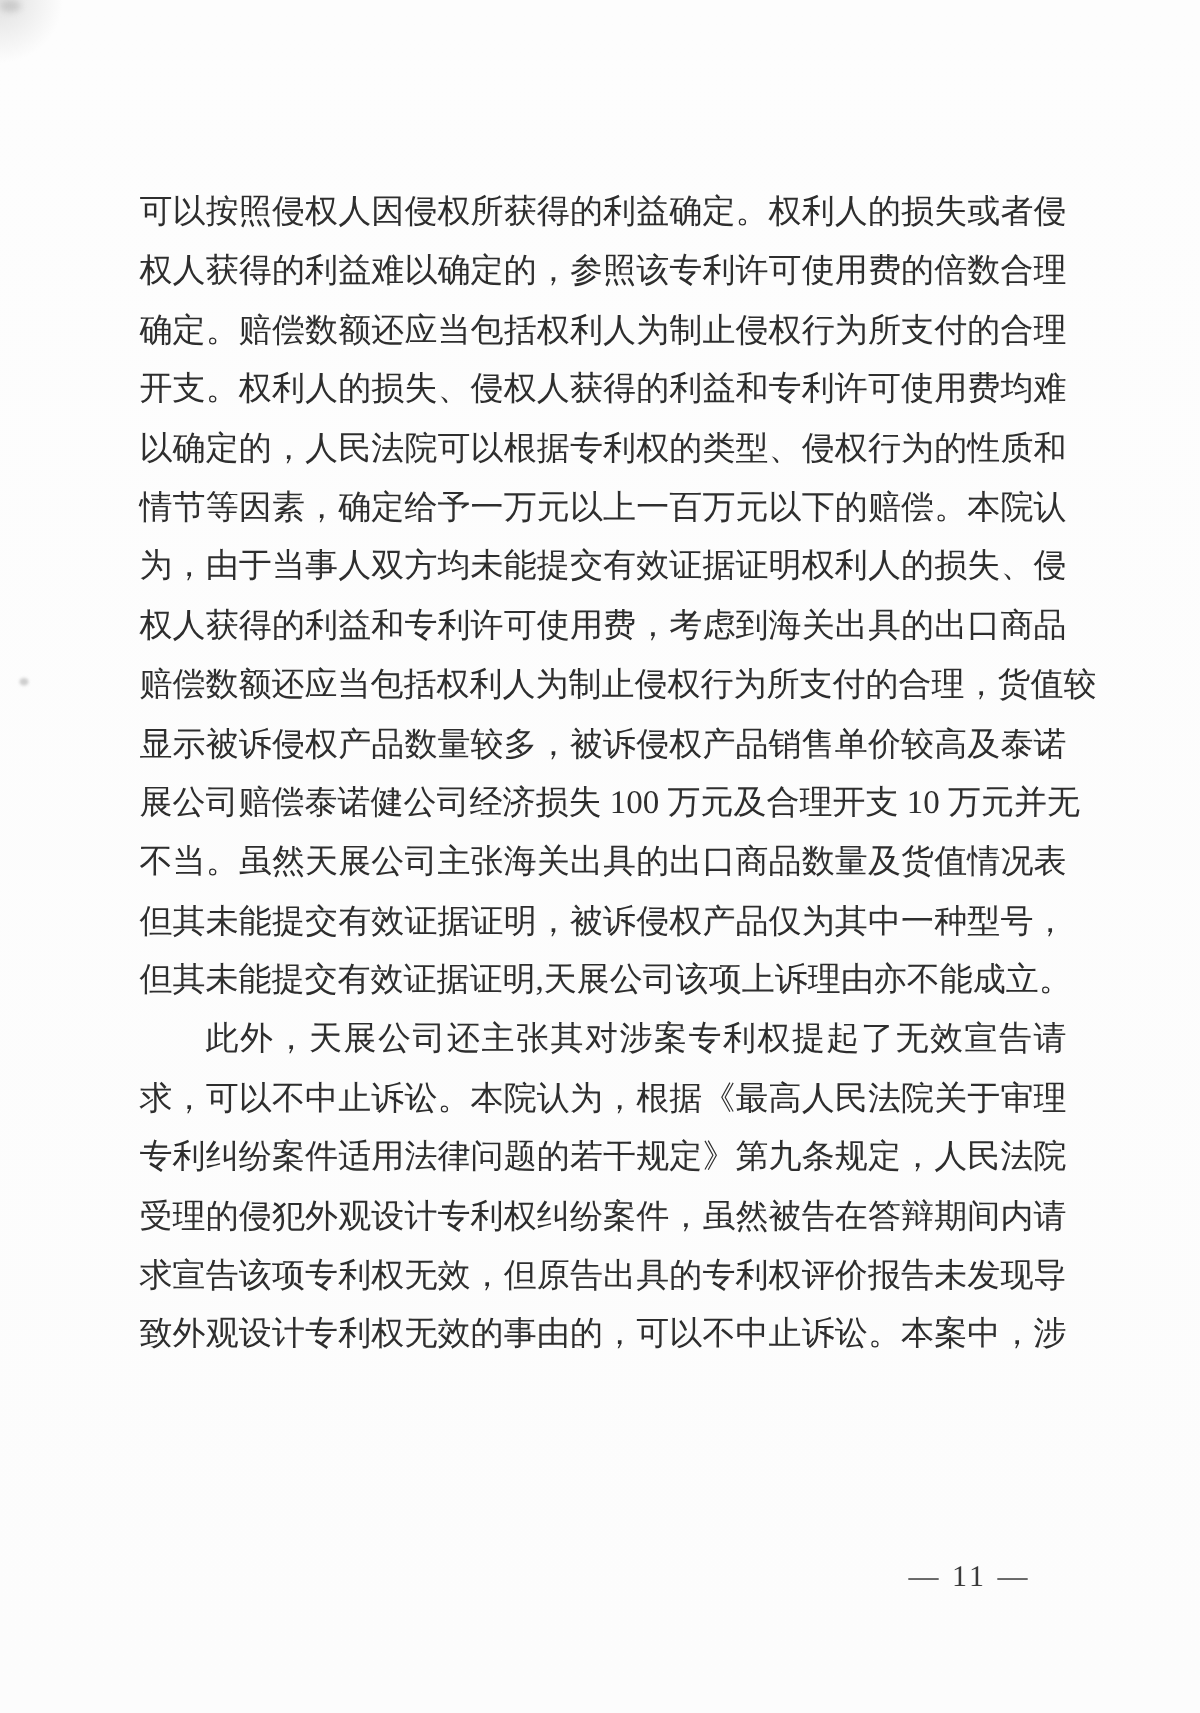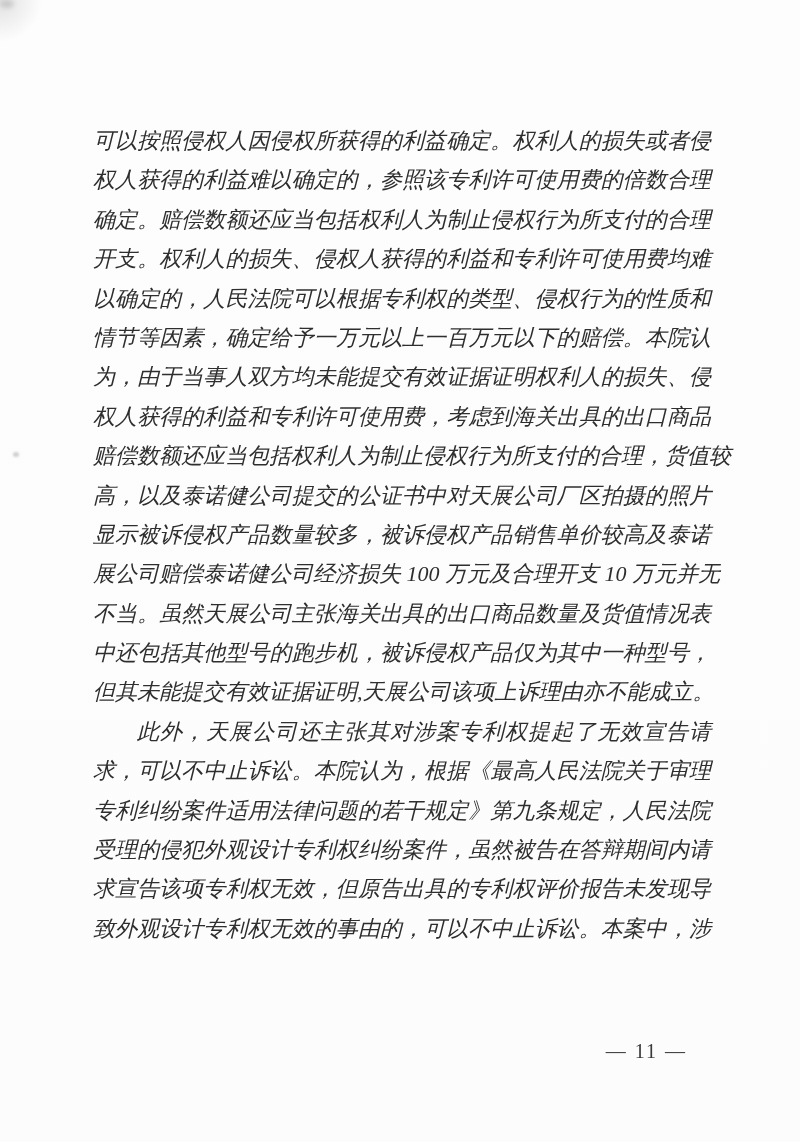--- a/index.html
+++ b/index.html
@@ -24,21 +24,20 @@
   }
   .line {
     height: 39.4px;
     line-height: 39.4px;
     font-size: 22px;
     text-align: justify;
     text-align-last: justify;
     text-justify: inter-character;
     white-space: nowrap;
     letter-spacing: 0;
-    font-style: italic;
   }
   .line.indent-2 {
     text-indent: 44px;
   }
   .page-number {
     position: absolute;
     left: 93px; top: 1040px;
     width: 618px;
     padding-right: 24px;
     text-align: right;
@@ -74,25 +73,24 @@
   <div class="text-block">
     <div class="line">可以按照侵权人因侵权所获得的利益确定。权利人的损失或者侵</div>
     <div class="line">权人获得的利益难以确定的，参照该专利许可使用费的倍数合理</div>
     <div class="line">确定。赔偿数额还应当包括权利人为制止侵权行为所支付的合理</div>
     <div class="line">开支。权利人的损失、侵权人获得的利益和专利许可使用费均难</div>
     <div class="line">以确定的，人民法院可以根据专利权的类型、侵权行为的性质和</div>
     <div class="line">情节等因素，确定给予一万元以上一百万元以下的赔偿。本院认</div>
     <div class="line">为，由于当事人双方均未能提交有效证据证明权利人的损失、侵</div>
     <div class="line">权人获得的利益和专利许可使用费，考虑到海关出具的出口商品</div>
     <div class="line">赔偿数额还应当包括权利人为制止侵权行为所支付的合理，货值较</div>
-    <div class="line">高，以及泰诺健公司提交的公证书中对天展公司厂区拍摄的照片</div>
     <div class="line">显示被诉侵权产品数量较多，被诉侵权产品销售单价较高及泰诺</div>
     <div class="line">展公司赔偿泰诺健公司经济损失 100 万元及合理开支 10 万元并无</div>
     <div class="line">不当。虽然天展公司主张海关出具的出口商品数量及货值情况表</div>
-    <div class="line">中还包括其他型号的跑步机，被诉侵权产品仅为其中一种型号，</div>
+    <div class="line">但其未能提交有效证据证明，被诉侵权产品仅为其中一种型号，</div>
     <div class="line">但其未能提交有效证据证明,天展公司该项上诉理由亦不能成立。</div>
     <div class="line indent-2">此外，天展公司还主张其对涉案专利权提起了无效宣告请</div>
     <div class="line">求，可以不中止诉讼。本院认为，根据《最高人民法院关于审理</div>
     <div class="line">专利纠纷案件适用法律问题的若干规定》第九条规定，人民法院</div>
     <div class="line">受理的侵犯外观设计专利权纠纷案件，虽然被告在答辩期间内请</div>
     <div class="line">求宣告该项专利权无效，但原告出具的专利权评价报告未发现导</div>
     <div class="line">致外观设计专利权无效的事由的，可以不中止诉讼。本案中，涉</div>
   </div>
 
   <div class="page-number">— 11 —</div>

